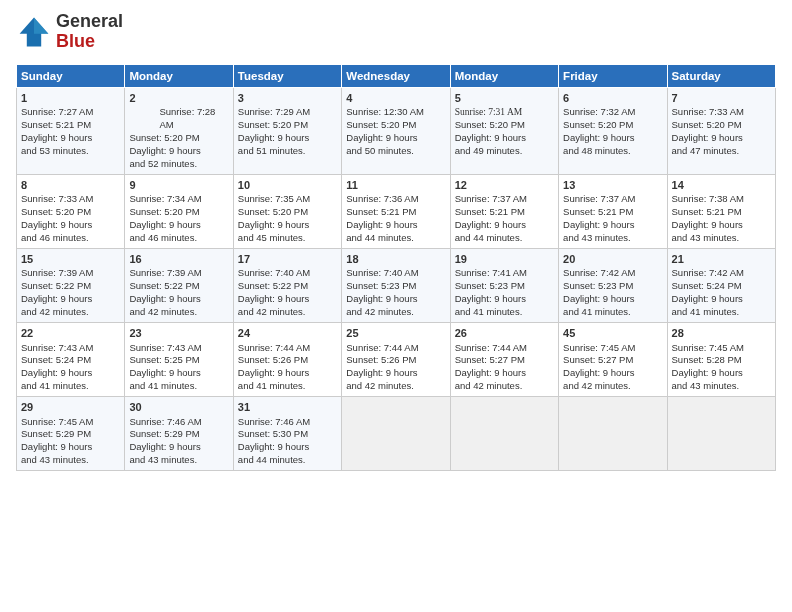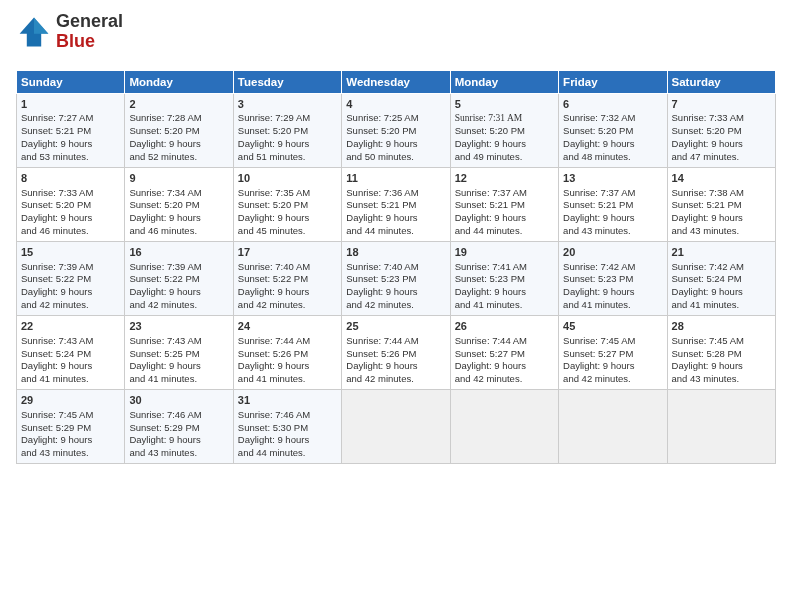--- a/index.html
+++ b/index.html
@@ -13,21 +13,21 @@
     .page {
       width: 792px;
       height: 612px;
       background: #fff;
       padding: 12px 16px;
     }
     .header {
       display: flex;
       justify-content: space-between;
       align-items: flex-start;
-      margin-bottom: 18px;
+      margin-bottom: 12px;
     }
     .logo {
       display: flex;
       align-items: center;
       gap: 4px;
     }
     .logo-text {
       font-size: 18px;
       font-weight: bold;
       color: #333;
@@ -129,35 +129,35 @@
     <tr>
           <td>
             <span class="day-num">1</span>
             <span style="display: block;">Sunrise: 7:27 AM</span>
             <span style="display: block;">Sunset: 5:21 PM</span>
             <span style="display: block;">Daylight: 9 hours</span>
             <span style="display: block;">and 53 minutes.</span>
           </td>
           <td>
             <span class="day-num">2</span>
-            <span style="display: block;">Sunrise: 7:28 AM</span>
+            <span style="display: block; margin-left: 30px;">Sunrise: 7:28 AM</span>
             <span style="display: block;">Sunset: 5:20 PM</span>
             <span style="display: block;">Daylight: 9 hours</span>
             <span style="display: block;">and 52 minutes.</span>
           </td>
           <td>
             <span class="day-num">3</span>
             <span style="display: block;">Sunrise: 7:29 AM</span>
             <span style="display: block;">Sunset: 5:20 PM</span>
             <span style="display: block;">Daylight: 9 hours</span>
             <span style="display: block;">and 51 minutes.</span>
           </td>
           <td>
             <span class="day-num">4</span>
-            <span style="display: block;">Sunrise: 7:25 AM</span>
+            <span style="display: block;">Sunrise: 12:30 AM</span>
             <span style="display: block;">Sunset: 5:20 PM</span>
             <span style="display: block;">Daylight: 9 hours</span>
             <span style="display: block;">and 50 minutes.</span>
           </td>
           <td>
             <span class="day-num">5</span>
             <span style="display: block; font-family: Liberation Serif, serif;">Sunrise: 7:31 AM</span>
             <span style="display: block;">Sunset: 5:20 PM</span>
             <span style="display: block;">Daylight: 9 hours</span>
             <span style="display: block;">and 49 minutes.</span>

